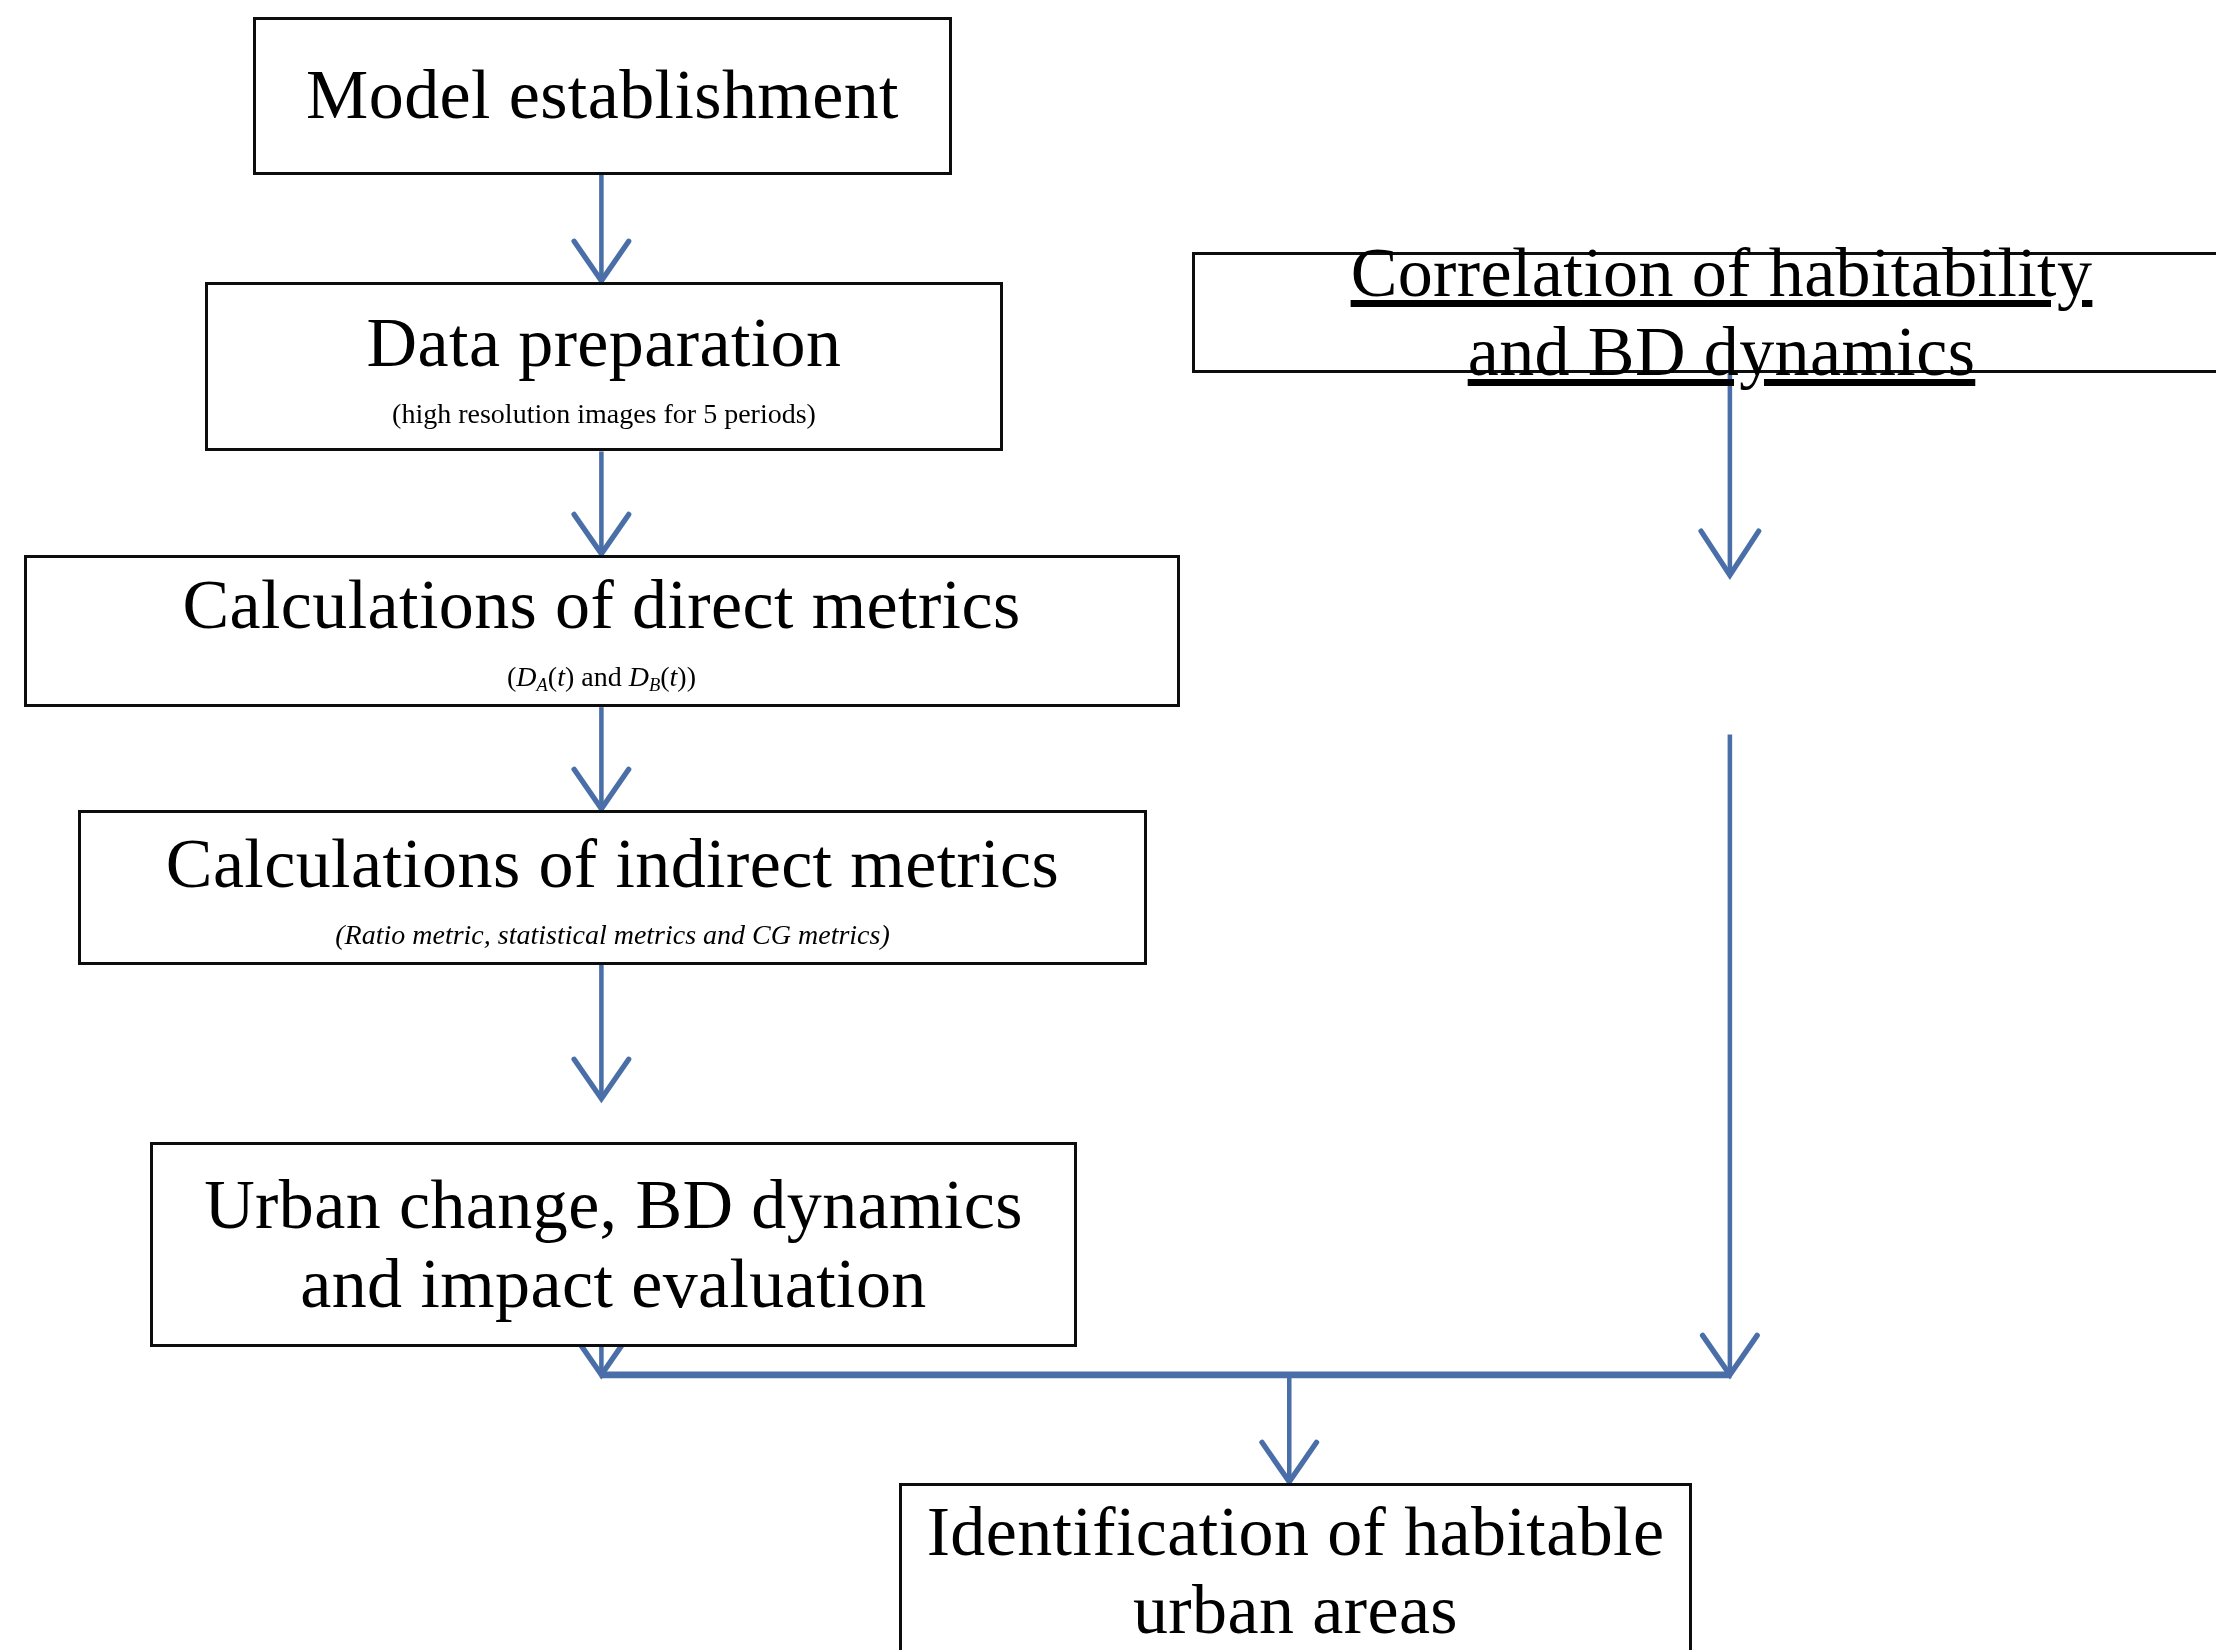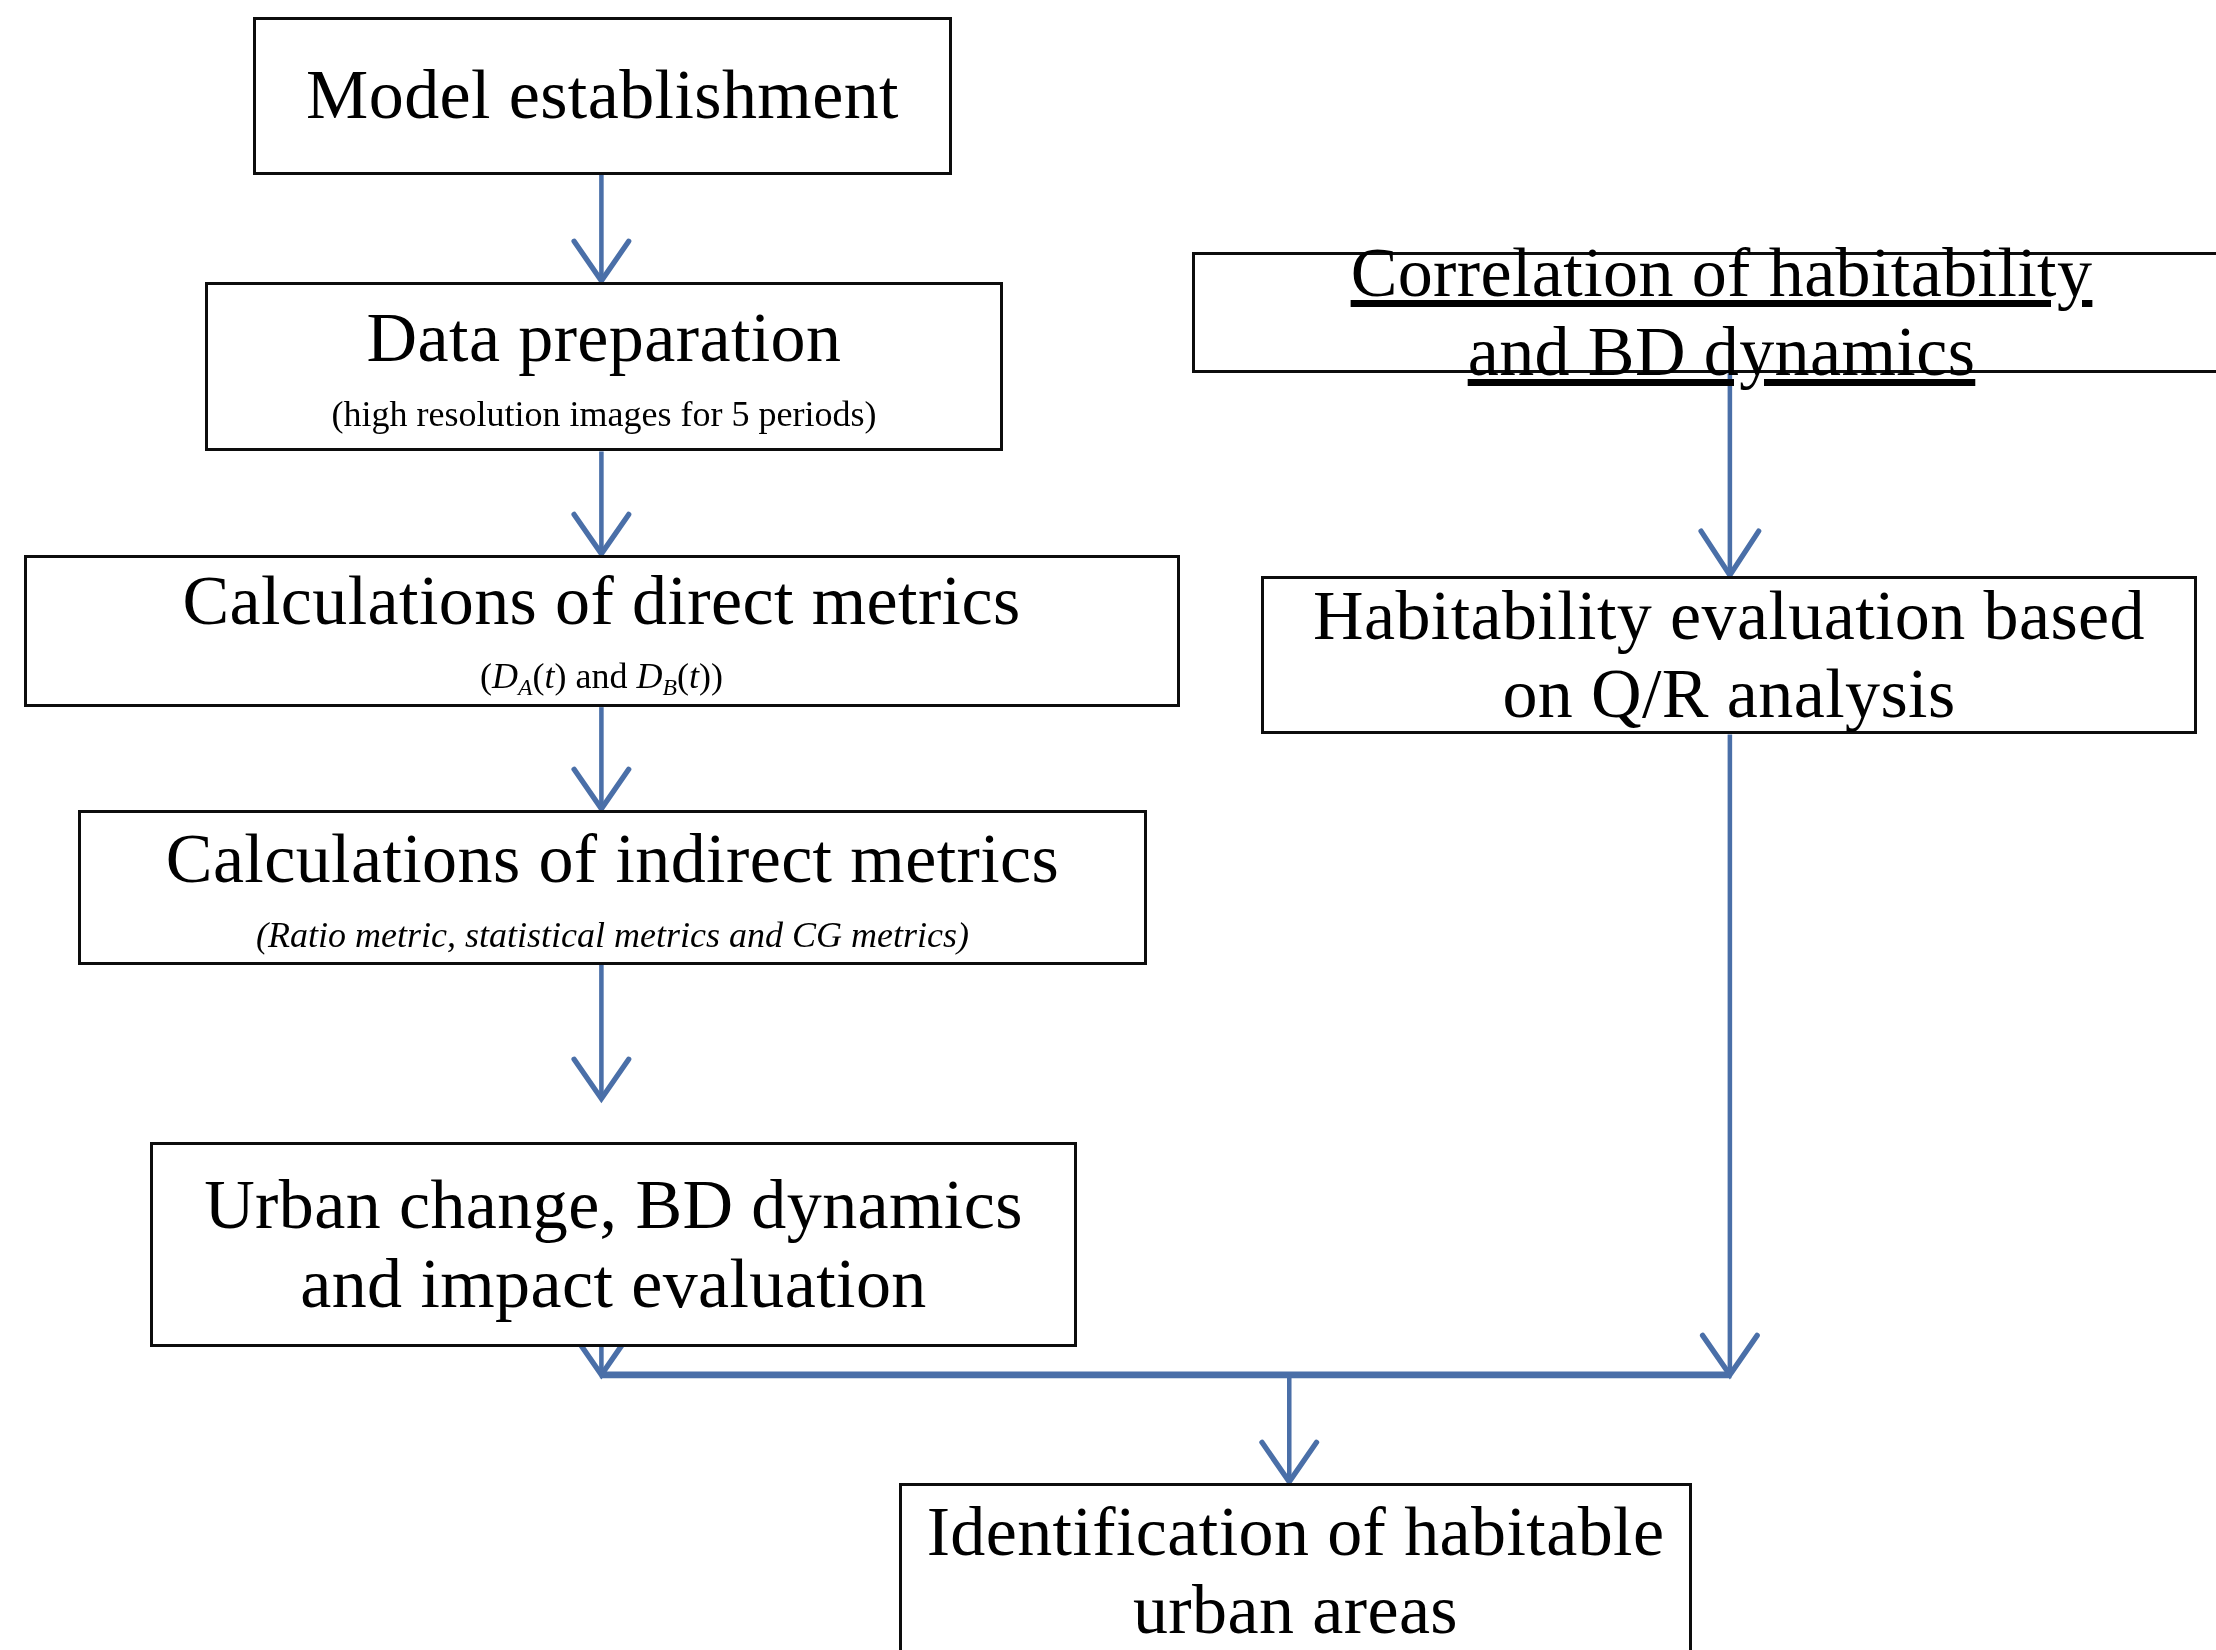--- a/index.html
+++ b/index.html
@@ -27,21 +27,21 @@
     text-align: center;
     color: #000000;
     line-height: 1.12;
   }
   .node .title {
     font-size: 70px;
     letter-spacing: 0.4px;
     white-space: pre-line;
   }
   .node .subtitle {
-    font-size: 36px;
+    font-size: 28px;
     margin-top: 16px;
     white-space: pre-line;
   }
   .node .subtitle.italic {
     font-style: italic;
   }
   .node .subtitle sub {
     font-size: 0.66em;
     font-style: italic;
     vertical-align: -0.28em;
@@ -133,24 +133,20 @@
   <div class="node" style="left:150px; top:1100px; width:927px; height:205px;margin-top:42px;">
     <div class="title">Urban change, BD dynamics
 and impact evaluation</div>
   </div>
 
   <div class="node" style="left:1192px; top:252px; width:1059px; height:121px;text-decoration:underline;">
     <div class="title">Correlation of habitability
 and BD dynamics</div>
   </div>
 
-  <div class="node" style="left:1261px; top:576px; width:936px; height:158px;">
-    <div class="title">Habitability evaluation based
-on Q/R analysis</div>
-  </div>
 
   <div class="node" style="left:899px; top:1483px; width:793px; height:176px;">
     <div class="title">Identification of habitable
 urban areas</div>
   </div>
 
 </div>
 
 
 </body></html>

